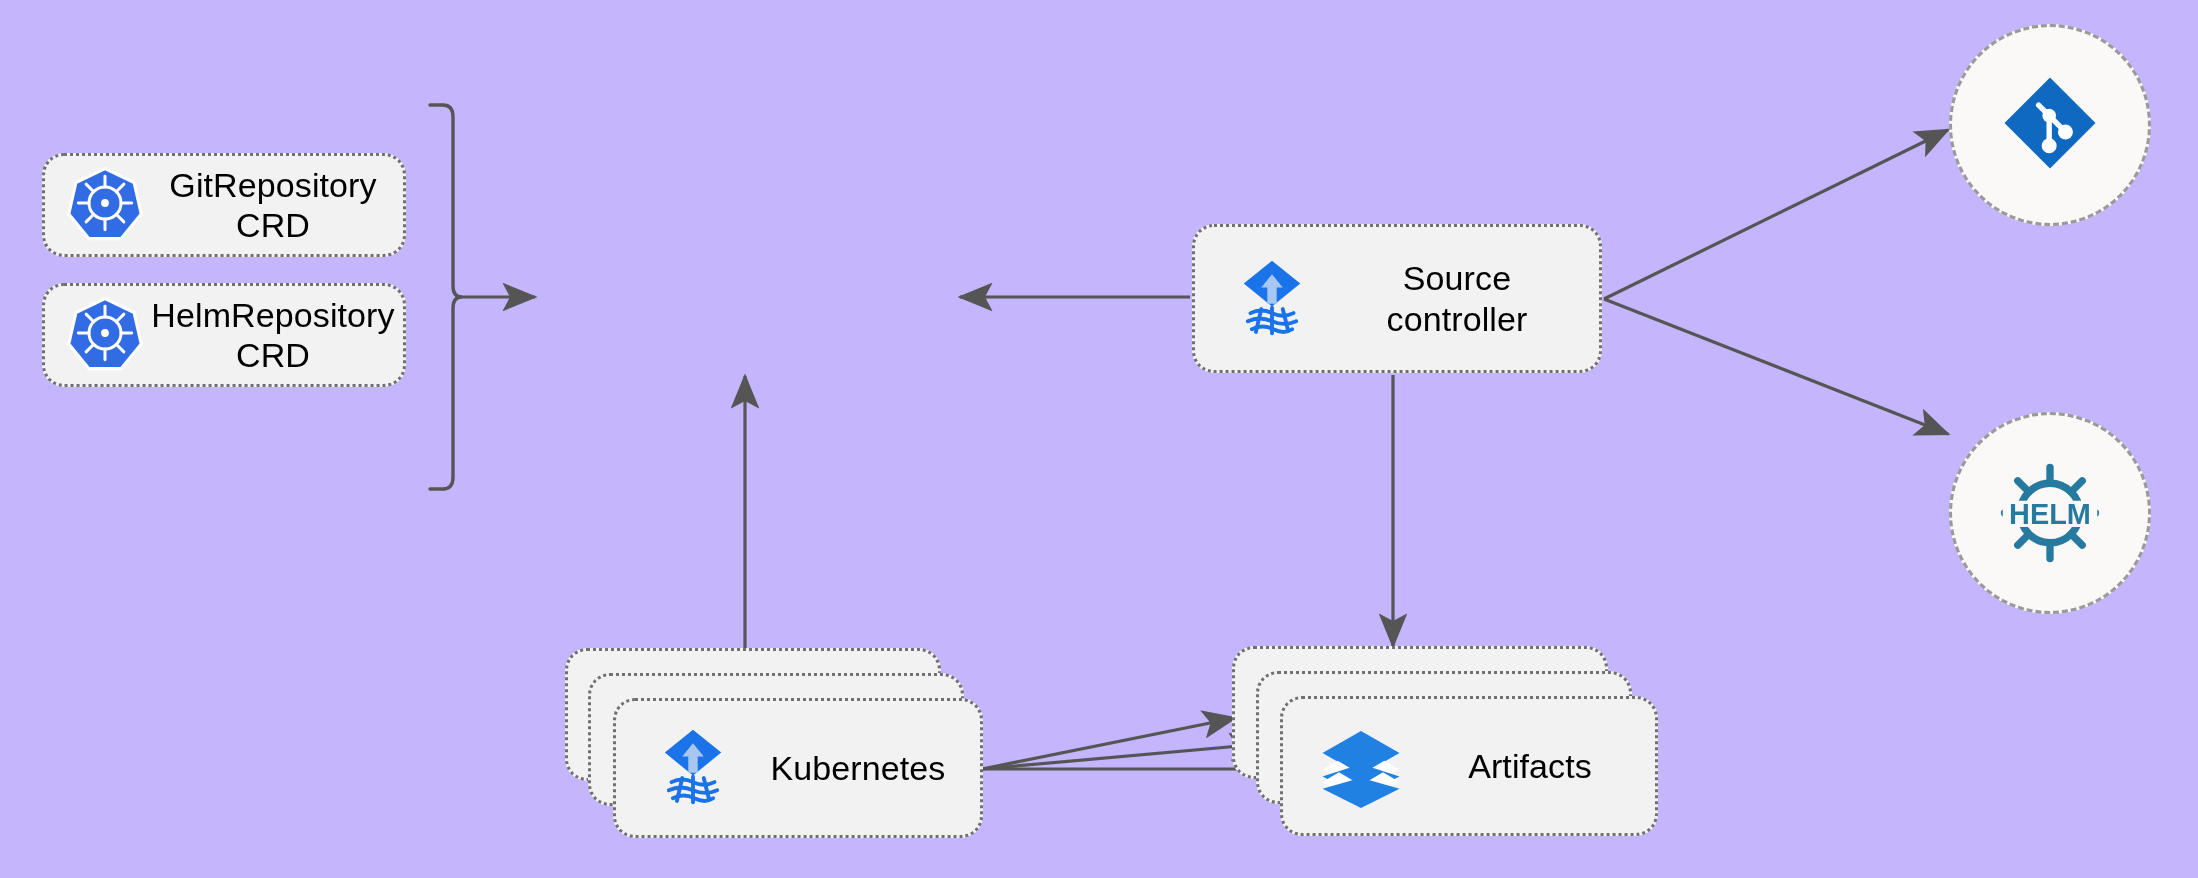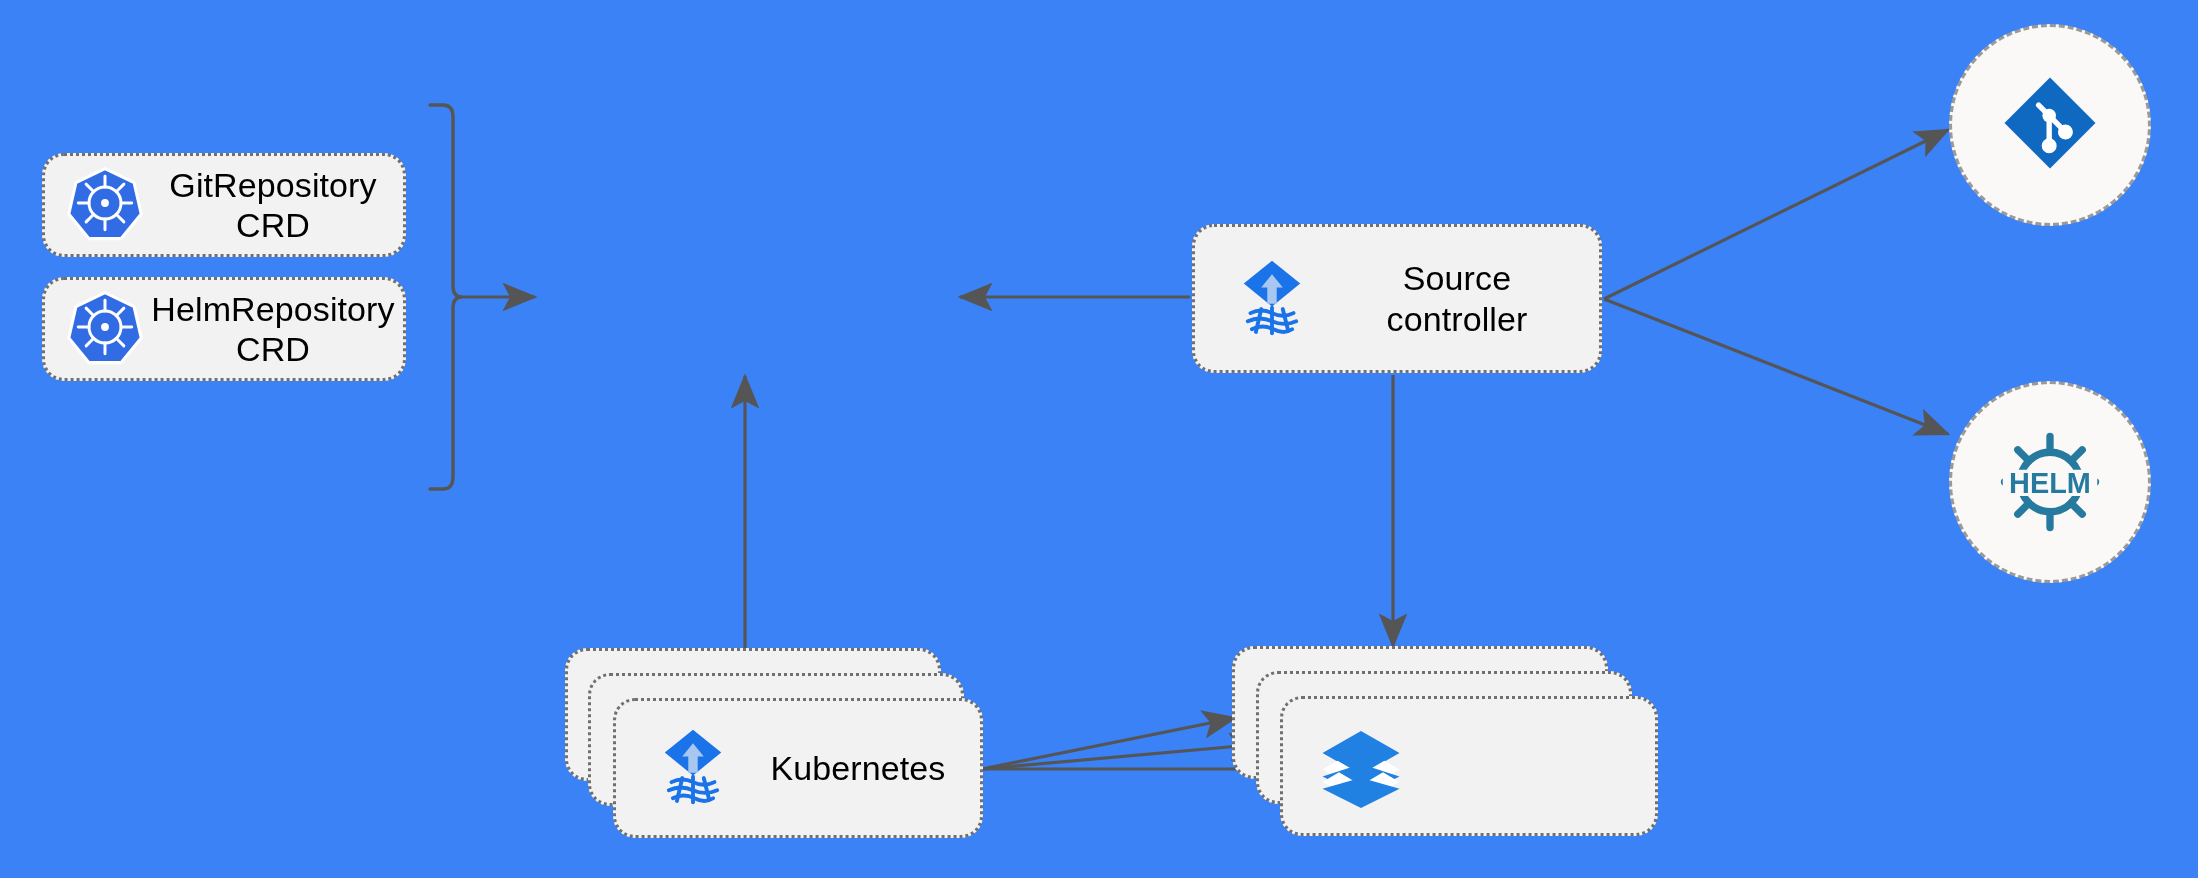--- a/index.html
+++ b/index.html
@@ -1,17 +1,17 @@
 <!DOCTYPE html>
 <html><head>
 <meta charset="utf-8">
 <style>
   html,body{margin:0;padding:0;background:#ffffff;}
   body{font-family:"Liberation Sans","DejaVu Sans",sans-serif;}
-  #canvas{position:relative;width:2198px;height:878px;background:#3b82f6;overflow:hidden;}
+  #canvas{position:relative;width:2198px;height:878px;background:#c4b5fd;overflow:hidden;}
 
   
   .node{
     position:absolute;
     background:#f2f2f2;
     border:3px dotted #707070;
     border-radius:22px;
     box-sizing:border-box;
     display:flex;
     align-items:center;
@@ -90,21 +90,21 @@
           <line x1="47.9" y1="16.1" x2="41.5" y2="22.5"></line>
           <line x1="22.5" y1="41.5" x2="16.1" y2="47.9"></line>
         </g>
         <circle cx="32" cy="32" r="3.3" fill="#ffffff"></circle>
       </svg>
     </span>
     <span class="label" style="flex:1;">GitRepository
 CRD</span>
   </div>
 
-  <div class="node" style="left:42px;top:277px;width:364px;height:104px;padding-left:22px;">
+  <div class="node" style="left:42px;top:283px;width:364px;height:104px;padding-left:22px;">
     <span class="icon">
       <svg width="76" height="76" viewBox="0 0 64 64">
         <path d="M32 3 L56.5 14.8 L62.5 41.2 L45.5 62 H18.5 L1.5 41.2 L7.5 14.8 Z" fill="#326ce5" stroke="#ffffff" stroke-width="2.6" stroke-linejoin="round"></path>
         <g fill="none" stroke="#ffffff" stroke-width="2.5" stroke-linecap="round">
           <circle cx="32" cy="32" r="13.5"></circle>
           <line x1="32" y1="9.5" x2="32" y2="18.5"></line>
           <line x1="32" y1="45.5" x2="32" y2="54.5"></line>
           <line x1="9.5" y1="32" x2="18.5" y2="32"></line>
           <line x1="45.5" y1="32" x2="54.5" y2="32"></line>
           <line x1="16.1" y1="16.1" x2="22.5" y2="22.5"></line>
@@ -165,38 +165,39 @@
     <span class="icon">
       <svg width="88" height="88" viewBox="0 0 64 64">
         <path d="M32 8 L60 24 L32 40 L4 24 Z" fill="#2081e2"></path>
         <path d="M32 30 L49 40 L32 50 L15 40 Z" fill="#2081e2"></path>
         <path d="M4 36 L15 29.6 L32 39.6 L49 29.6 L60 36 L32 52 Z" fill="#ffffff"></path>
         <path d="M32 32 L60 41 L32 55 L4 41 Z" fill="#2081e2"></path>
         <path d="M4 45 L16 38 L32 47.5 L48 38 L60 45 L32 60 Z" fill="#ffffff"></path>
         <path d="M32 42 L60 50 L32 64 L4 50 Z" fill="#2081e2"></path>
       </svg>
     </span>
+    <span class="label" style="flex:1;">Artifacts</span>
   </div>
 
   <div class="circle" style="left:1949px;top:24px;width:202px;height:202px;">
     <span class="icon">
       <svg width="104" height="104" viewBox="0 0 64 64">
         <path d="M32 4 L60 32 L32 60 L4 32 Z" fill="#0f69c0"></path>
         <g stroke="#ffffff" stroke-width="3.3" fill="none" stroke-linecap="round">
           <line x1="25" y1="21" x2="41" y2="37"></line>
           <line x1="31.5" y1="27.5" x2="31.5" y2="46"></line>
         </g>
         <circle cx="41.5" cy="37.5" r="4.6" fill="#ffffff"></circle>
         <circle cx="31.5" cy="46" r="4.6" fill="#ffffff"></circle>
         <circle cx="31.5" cy="27.5" r="4.2" fill="#ffffff"></circle>
       </svg>
     </span>
   </div>
 
-  <div class="circle" style="left:1949px;top:381px;width:202px;height:202px;">
+  <div class="circle" style="left:1949px;top:412px;width:202px;height:202px;">
     <span class="icon" style="position:relative;display:block;width:112px;height:112px;">
       <svg width="112" height="112" viewBox="0 0 64 64">
         <g stroke="#277a9f" stroke-width="4.2" fill="none" stroke-linecap="round">
           <circle cx="32" cy="32" r="17"></circle>
           <line x1="32" y1="6" x2="32" y2="15"></line>
           <line x1="32" y1="49" x2="32" y2="58"></line>
           <line x1="6" y1="32" x2="15" y2="32"></line>
           <line x1="49" y1="32" x2="58" y2="32"></line>
           <line x1="13.6" y1="13.6" x2="20" y2="20"></line>
           <line x1="44" y1="44" x2="50.4" y2="50.4"></line>

